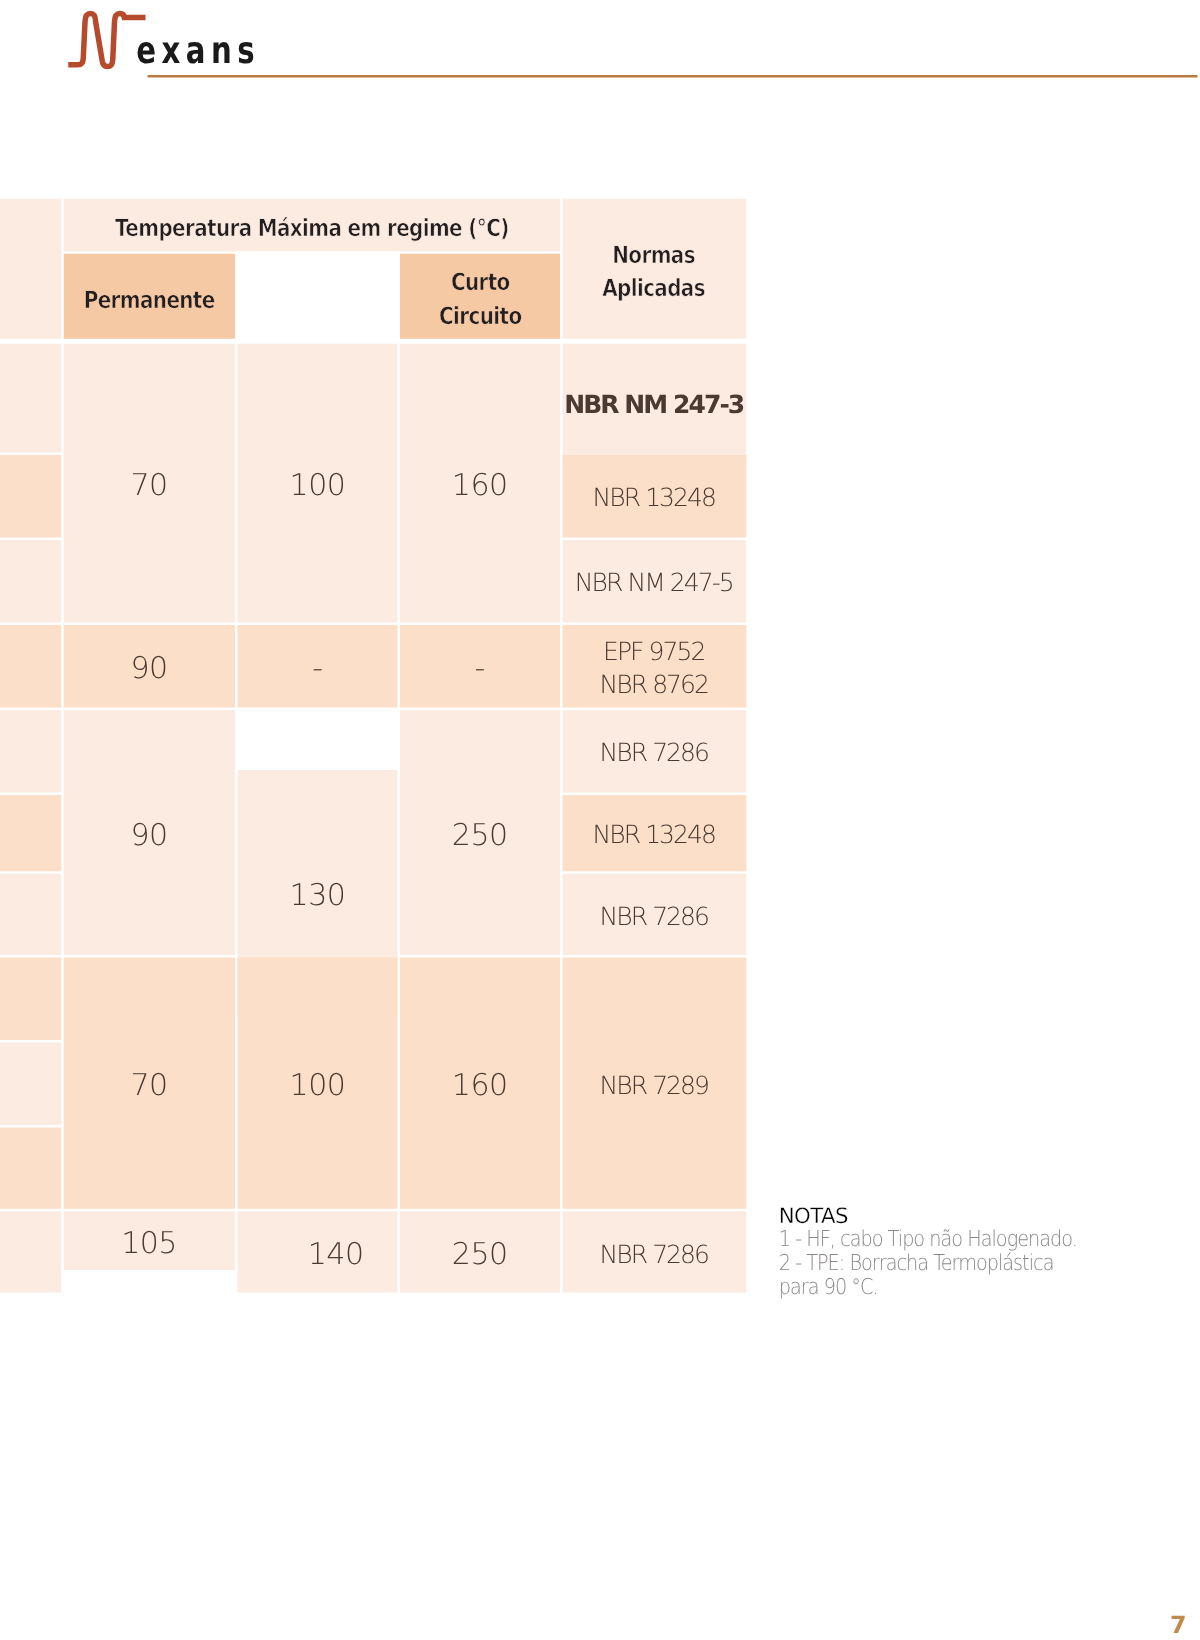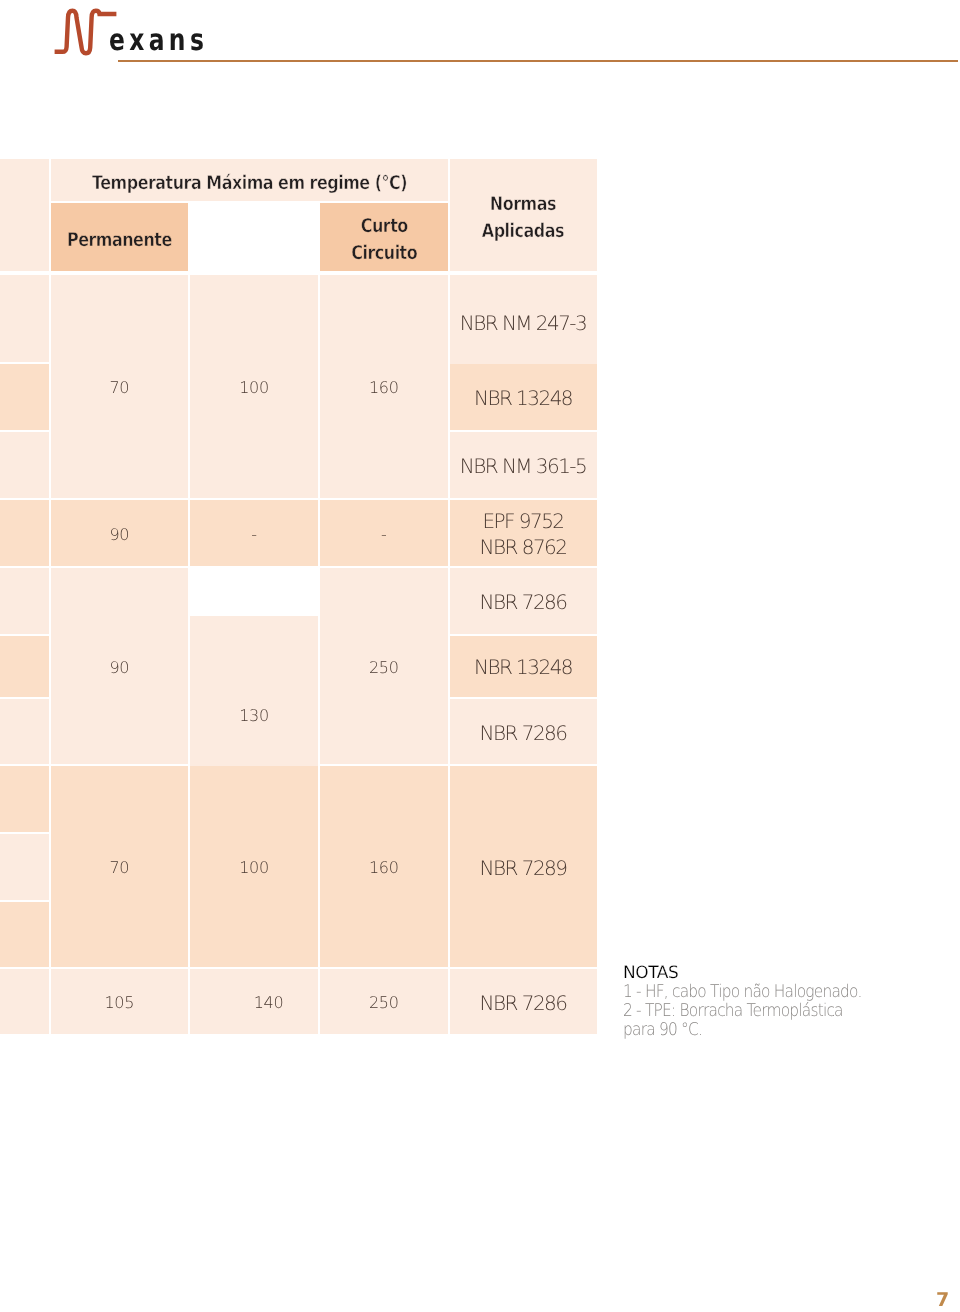--- a/index.html
+++ b/index.html
@@ -19,21 +19,21 @@
   
   #table{position:absolute;left:0;top:0;width:960px;height:1312px;}
   .cell{position:absolute;box-sizing:border-box;filter:brightness(1);
         display:flex;flex-direction:column;align-items:center;justify-content:center;
         text-align:center;color:#231f20;line-height:1.28;}
 
   .hdr{font-family:"DejaVu Sans",sans-serif;font-weight:700;font-size:19px;
        letter-spacing:-0.6px;color:#231f20;padding-top:6px;line-height:1.4;}
   .hdr > span{display:inline-block;transform:scaleX(0.84);transform-origin:center center;
               -webkit-text-stroke:0.55px var(--bg);}
-  .val{font-family:"DejaVu Sans",sans-serif;font-weight:200;font-size:16px;
+  .val{font-family:"DejaVu Sans",sans-serif;font-weight:200;font-size:24px;
        letter-spacing:-0.4px;color:#4a3a32;padding-top:4px;}
   .nor{font-family:"DejaVu Sans",sans-serif;font-weight:200;font-size:20px;
        letter-spacing:-1.55px;color:#4a3a32;padding-top:4px;}
 
   
   #notes{filter:brightness(1);position:absolute;left:623px;top:964px;width:330px;color:#8b8886;
          font-family:"DejaVu Sans",sans-serif;font-size:17.5px;font-weight:200;
          letter-spacing:-0.9px;line-height:19px;white-space:nowrap;}
   #notes > div{transform:scaleX(0.88);transform-origin:left center;}
   #notes .nt-title{font-weight:400;color:#000000;font-size:17px;letter-spacing:-0.45px;
@@ -93,28 +93,28 @@
     <div class="cell" style="left: 0px; top: 969px; width: 48.5px; height: 65px; background: rgb(252, 235, 224); --bg: #fcebe0;"></div>
     <div class="cell val" style="left: 50.5px; top: 275px; width: 137.5px; height: 222.5px; background: rgb(252, 235, 224); --bg: #fcebe0;">
       <span>70</span>
     </div>
     <div class="cell val" style="left: 190px; top: 275px; width: 128px; height: 222.5px; background: rgb(252, 235, 224); --bg: #fcebe0;">
       <span>100</span>
     </div>
     <div class="cell val" style="left: 320px; top: 275px; width: 127.5px; height: 222.5px; background: rgb(252, 235, 224); --bg: #fcebe0;">
       <span>160</span>
     </div>
-    <div class="cell nor" style="left: 449.5px; top: 275px; width: 147px; height: 93px; background: rgb(252, 235, 224); --bg: #fcebe0;">
+    <div class="cell nor" style="left: 449.5px; top: 275px; width: 147px; height: 93px; background: rgb(252, 235, 224); font-weight: bold; --bg: #fcebe0;">
       <span>NBR NM 247-3</span>
     </div>
     <div class="cell nor" style="left: 449.5px; top: 364px; width: 147px; height: 66px; background: rgb(251, 223, 200); --bg: #fbdfc8;">
       <span>NBR 13248</span>
     </div>
     <div class="cell nor" style="left: 449.5px; top: 432px; width: 147px; height: 65.5px; background: rgb(252, 235, 224); --bg: #fcebe0;">
-      <span>NBR NM 361-5</span>
+      <span>NBR NM 247-5</span>
     </div>
     <div class="cell val" style="left: 50.5px; top: 499.5px; width: 137.5px; height: 66.5px; background: rgb(251, 223, 200); --bg: #fbdfc8;">
       <span>90</span>
     </div>
     <div class="cell val" style="left: 190px; top: 499.5px; width: 128px; height: 66.5px; background: rgb(251, 223, 200); --bg: #fbdfc8;">
       <span>-</span>
     </div>
     <div class="cell val" style="left: 320px; top: 499.5px; width: 127.5px; height: 66.5px; background: rgb(251, 223, 200); --bg: #fbdfc8;">
       <span>-</span>
     </div>
@@ -144,21 +144,21 @@
     </div>
     <div class="cell val" style="left: 190px; top: 766px; width: 128px; height: 201px; background: rgb(251, 223, 200); --bg: #fbdfc8;">
       <span>100</span>
     </div>
     <div class="cell val" style="left: 320px; top: 766px; width: 127.5px; height: 201px; background: rgb(251, 223, 200); --bg: #fbdfc8;">
       <span>160</span>
     </div>
     <div class="cell nor" style="left: 449.5px; top: 766px; width: 147px; height: 201px; background: rgb(251, 223, 200); --bg: #fbdfc8;">
       <span>NBR 7289</span>
     </div>
-    <div class="cell val" style="left: 50.5px; top: 969px; width: 137.5px; height: 65px; background: rgb(252, 235, 224); --bg: #fcebe0;">
+    <div class="cell val" style="left: 50.5px; top: 969px; width: 137.5px; height: 47px; background: rgb(252, 235, 224); --bg: #fcebe0;">
       <span>105</span>
     </div>
     <div class="cell val" style="left: 190px; top: 969px; width: 128px; height: 65px; background: rgb(252, 235, 224); padding-left: 29px; --bg: #fcebe0;">
       <span>140</span>
     </div>
     <div class="cell val" style="left: 320px; top: 969px; width: 127.5px; height: 65px; background: rgb(252, 235, 224); --bg: #fcebe0;">
       <span>250</span>
     </div>
     <div class="cell nor" style="left: 449.5px; top: 969px; width: 147px; height: 65px; background: rgb(252, 235, 224); --bg: #fcebe0;">
       <span>NBR 7286</span>

